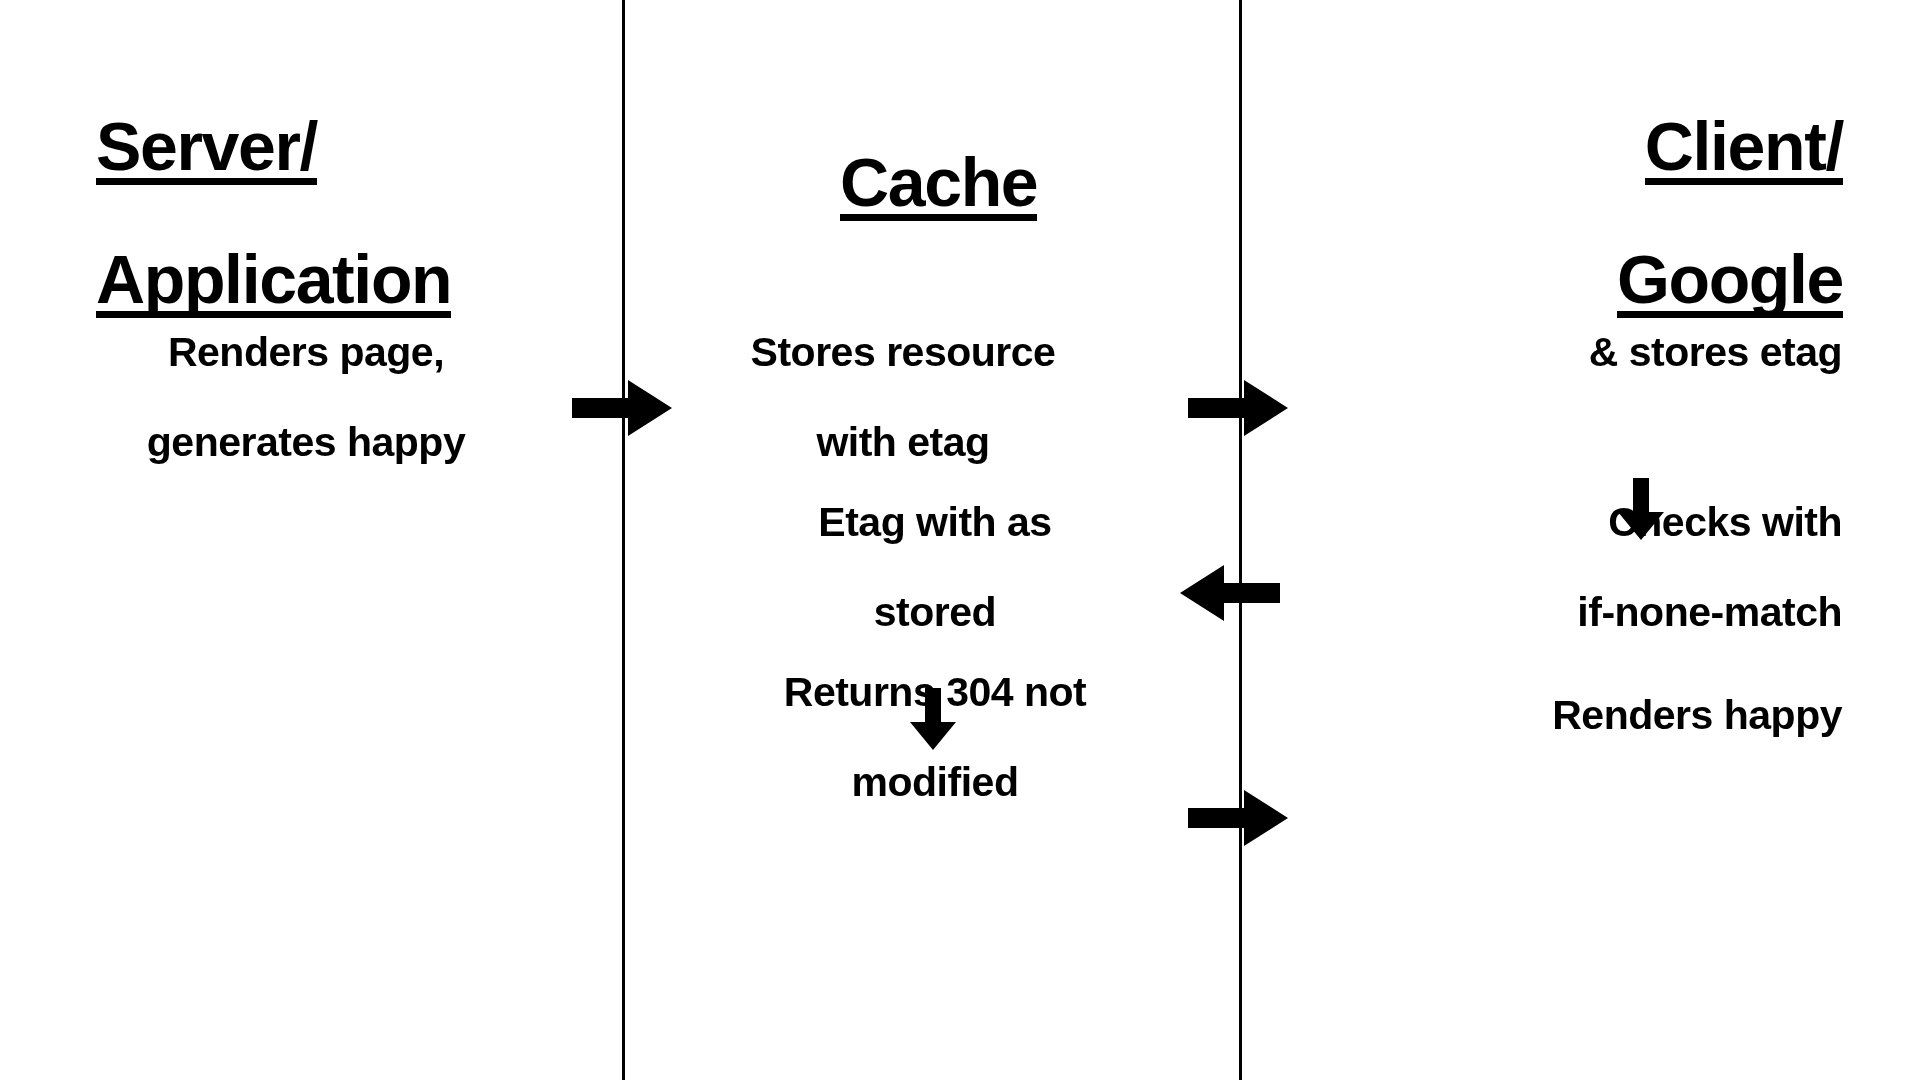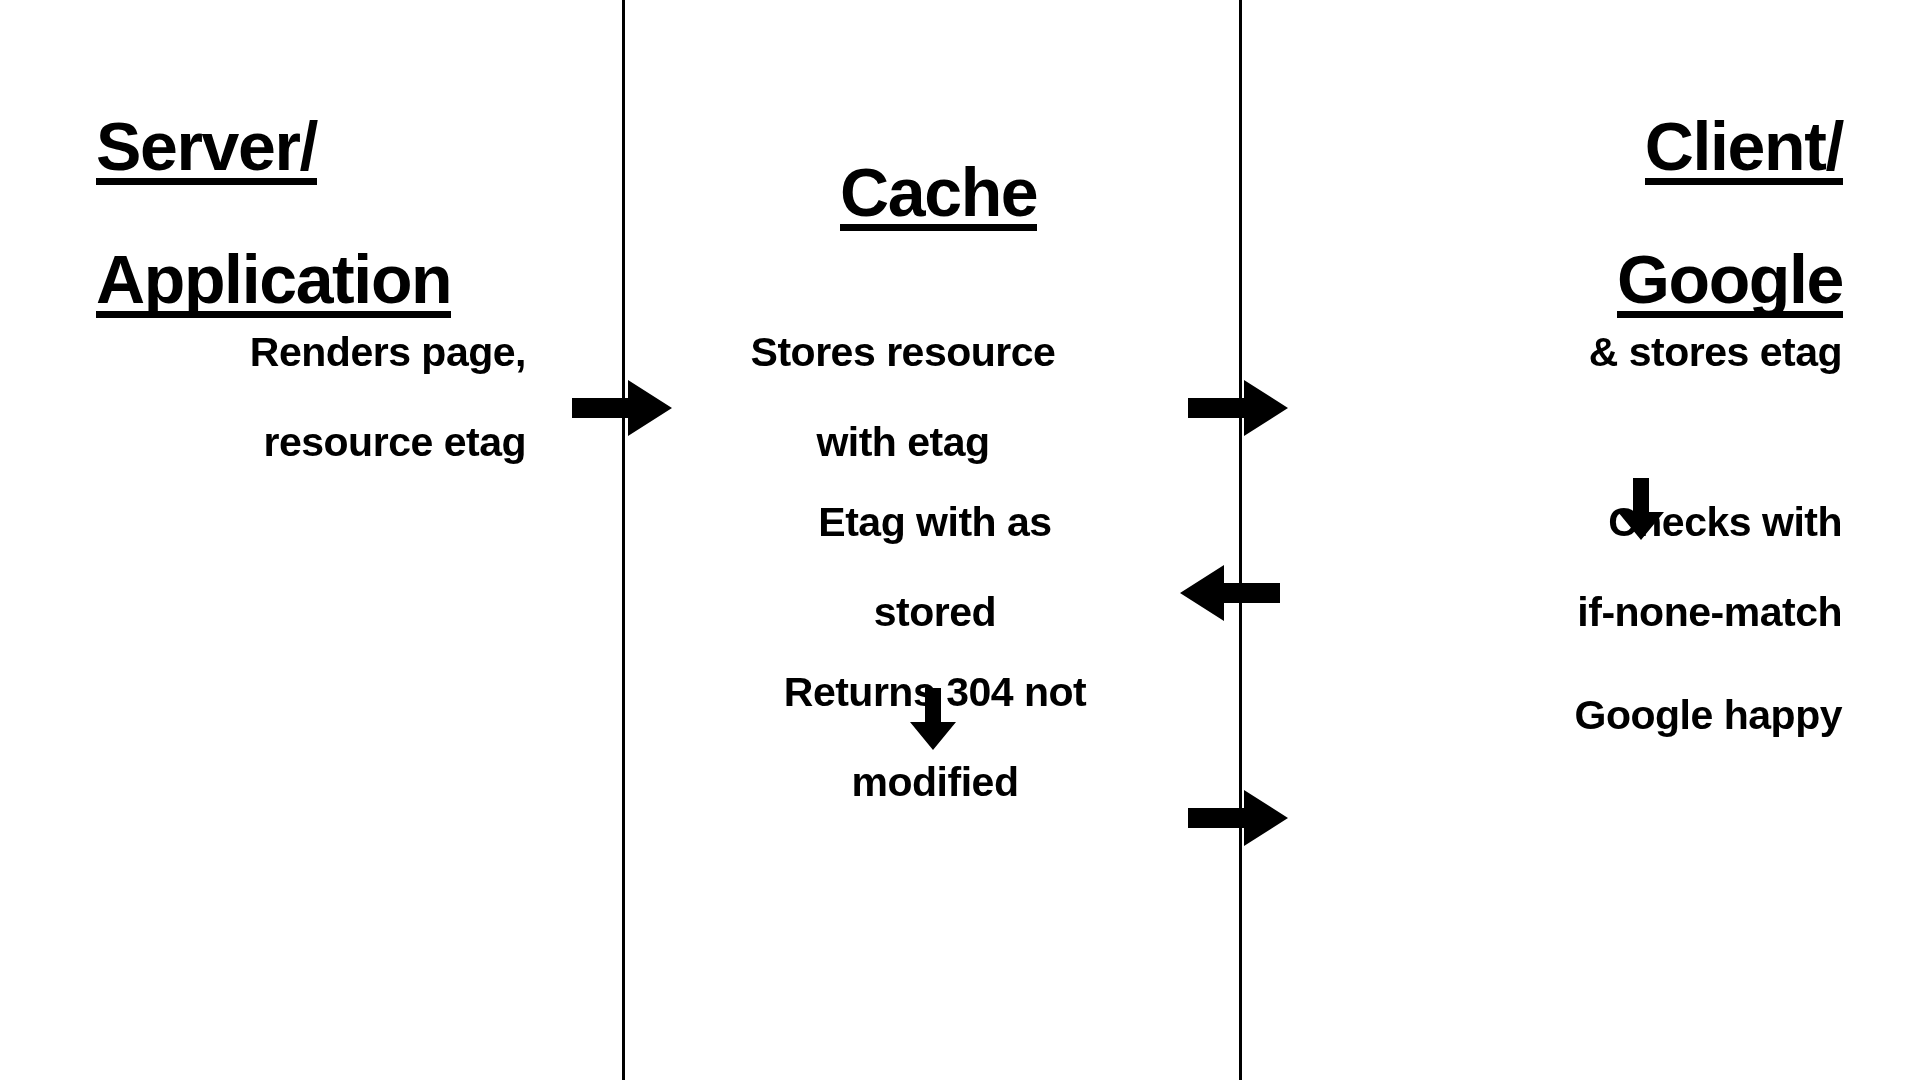--- a/index.html
+++ b/index.html
@@ -53,41 +53,41 @@
     top: 52px;
     text-align: center;
   }
   #heading-server .hline { margin-right: auto; }
 
   #heading-cache {
     left: 840px;
     top: 80px;
     text-align: center;
   }
-  #heading-cache .hline { margin: 18px auto; }
+  #heading-cache .hline { margin: 8px auto; }
 
   #heading-client {
     left: 1443px;
     top: 52px;
     width: 400px;
     text-align: center;
   }
   #heading-client .hline { margin-left: auto; }
 
   
   .step {
     position: absolute;
     font-weight: 700;
     font-size: 41px;
     line-height: 1.1;
     letter-spacing: -0.012em;
     color: #000000;
     white-space: pre-line;
   }
-  .step.left   { text-align: right; }
+  .step.left   { text-align: center; }
   .step.center { text-align: center; }
   .step.right  { text-align: right; }
 
   #step-renders  { left: 86px;  top: 285px; width: 440px; }
   #step-stores   { left: 668px; top: 285px; width: 470px; }
   #step-requests { left: 1290px;top: 285px; width: 552px; }
   #step-etagsame { left: 700px; top: 455px; width: 470px; }
   #step-checks   { left: 1290px;top: 455px; width: 552px; }
   #step-returns  { left: 700px; top: 625px; width: 470px; }
   #step-happy    { left: 1290px;top: 648px; width: 552px; }
@@ -127,21 +127,21 @@
     <span class="hline">Cache</span>
   </div>
 
   <div class="column-heading" id="heading-client">
     <span class="hline">Client/</span>
     <span class="hline">Google</span>
   </div>
 
   <div class="step left" id="step-renders">
     <div>Renders page,</div>
-    <div>resource etag</div>
+    <div>generates happy</div>
   </div>
 
   <div class="step center" id="step-stores">
     <div>Stores resource</div>
     <div>with etag</div>
   </div>
 
   <div class="step right" id="step-requests">
     <div>&amp; stores etag</div>
   </div>
@@ -155,21 +155,21 @@
     <div>Checks with</div>
     <div>if-none-match</div>
   </div>
 
   <div class="step center" id="step-returns">
     <div>Returns 304 not</div>
     <div>modified</div>
   </div>
 
   <div class="step right" id="step-happy">
-    <div>Google happy</div>
+    <div>Renders happy</div>
   </div>
 
   <div class="arrow-right" id="arrow-server-to-cache">
     <svg width="100" height="56" viewBox="0 0 100 56">
       <path d="M0 18 L56 18 L56 0 L100 28 L56 56 L56 38 L0 38 Z" fill="#000000"></path>
     </svg>
   </div>
 
   <div class="arrow-right" id="arrow-cache-to-client">
     <svg width="100" height="56" viewBox="0 0 100 56">

